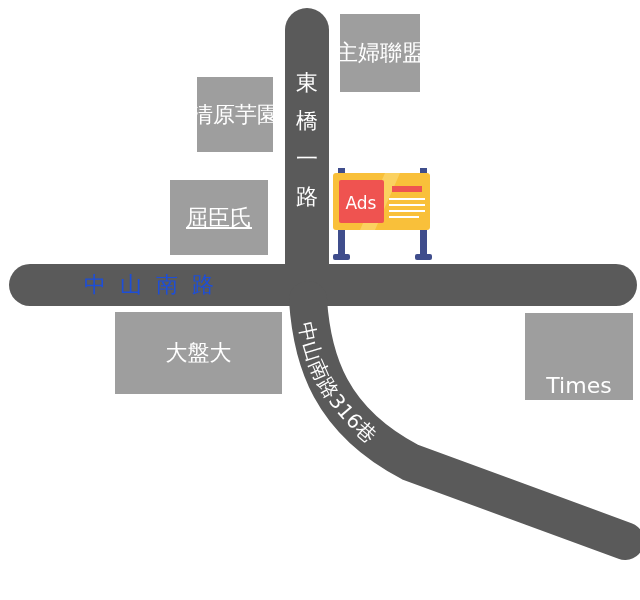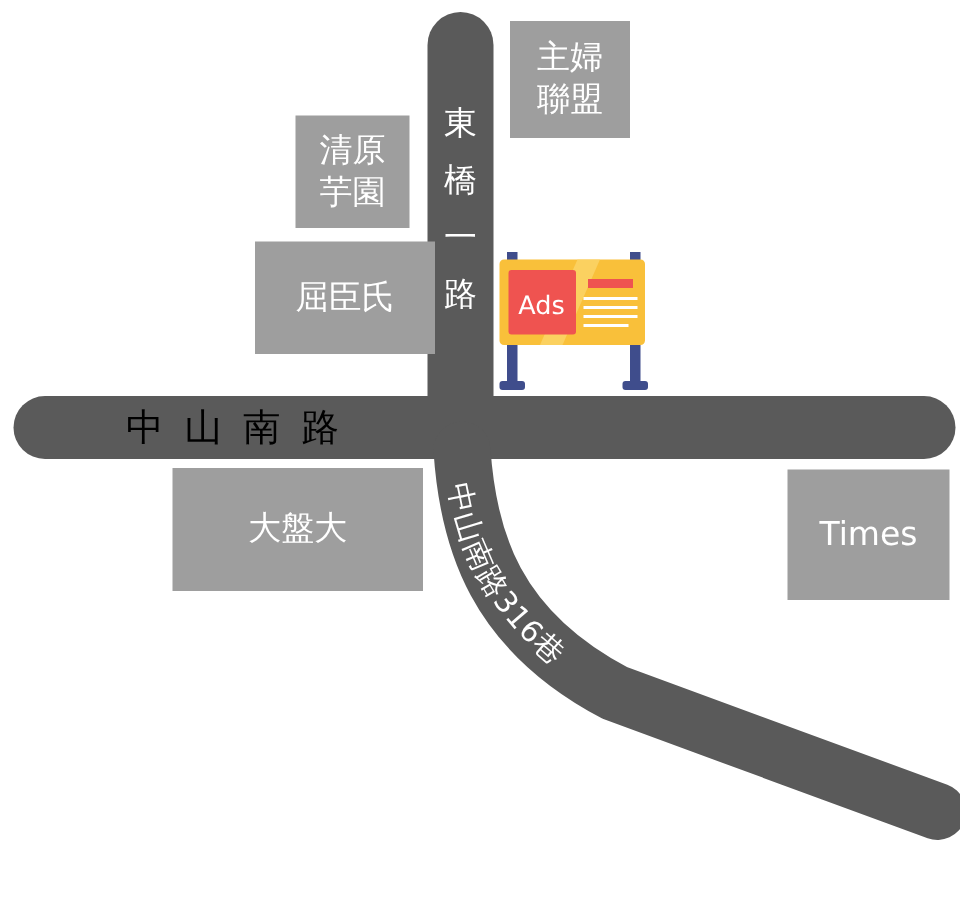--- a/index.html
+++ b/index.html
@@ -1,28 +1,28 @@
 <!DOCTYPE html>
 <html><head>
 <meta charset="utf-8">
 <style>
   html, body { margin:0; padding:0; background:#ffffff; }
   body { width:640px; height:600px; position:relative; overflow:hidden;
          font-family:"DejaVu Sans", sans-serif; }
   .map { position:absolute; left:0; top:0; width:640px; height:600px; }
   .landmark { position:absolute; background:#9e9e9e; color:#ffffff;
-              display:flex; flex-direction:column; align-items:center; justify-content:center;
+              display:flex; flex-direction:row; align-items:center; justify-content:center;
               font-size:22px; line-height:28px; text-align:center; }
   .landmark span { display:block; white-space:nowrap; }
   .vroad-label { position:absolute; left:287px; top:64px; width:40px;
                  display:flex; flex-direction:column; align-items:center; color:#ffffff;
                  font-size:22px; }
   .vroad-label span { display:block; height:38px; line-height:38px; }
-  .hroad-label { position:absolute; left:84px; top:270px; color:#000000;
-                 font-size:25px; letter-spacing:14px; line-height:30px; }
+  .hroad-label { position:absolute; left:84px; top:270px; color:#1d4ed8;
+                 font-size:22px; letter-spacing:14px; line-height:30px; }
 </style>
 </head>
 <body>
 
 <div class="map">
   <svg width="640" height="600" viewBox="0 0 640 600" style="position:absolute;left:0;top:0;">
 
     <path d="M285,264 L285,30 A22,22 0 0 1 329,30 L329,264 Z" fill="#5a5a5a"></path>
 
     <rect x="9" y="264" width="628" height="42" rx="21" ry="21" fill="#5a5a5a"></rect>
@@ -62,24 +62,24 @@
   <div class="landmark" style="left:340px;top:14px;width:80px;height:78px;">
     <span>主婦</span>
     <span>聯盟</span>
   </div>
 
   <div class="landmark" style="left:197px;top:77px;width:76px;height:75px;">
     <span>清原</span>
     <span>芋園</span>
   </div>
 
-  <div class="landmark" style="left:170px;top:161px;width:120px;height:75px;">
+  <div class="landmark" style="left:170px;top:180px;width:98px;height:75px;text-decoration:underline;">
     <span>屈臣氏</span>
   </div>
 
   <div class="landmark" style="left:115px;top:312px;width:167px;height:82px;">
     <span>大盤大</span>
   </div>
 
-  <div class="landmark" style="left:525px;top:313px;width:108px;height:87px;">
+  <div class="landmark" style="left:525px;top:313px;width:108px;height:87px;align-items:flex-end;">
     <span>Times</span>
   </div>
 </div>
 
 </body></html>

